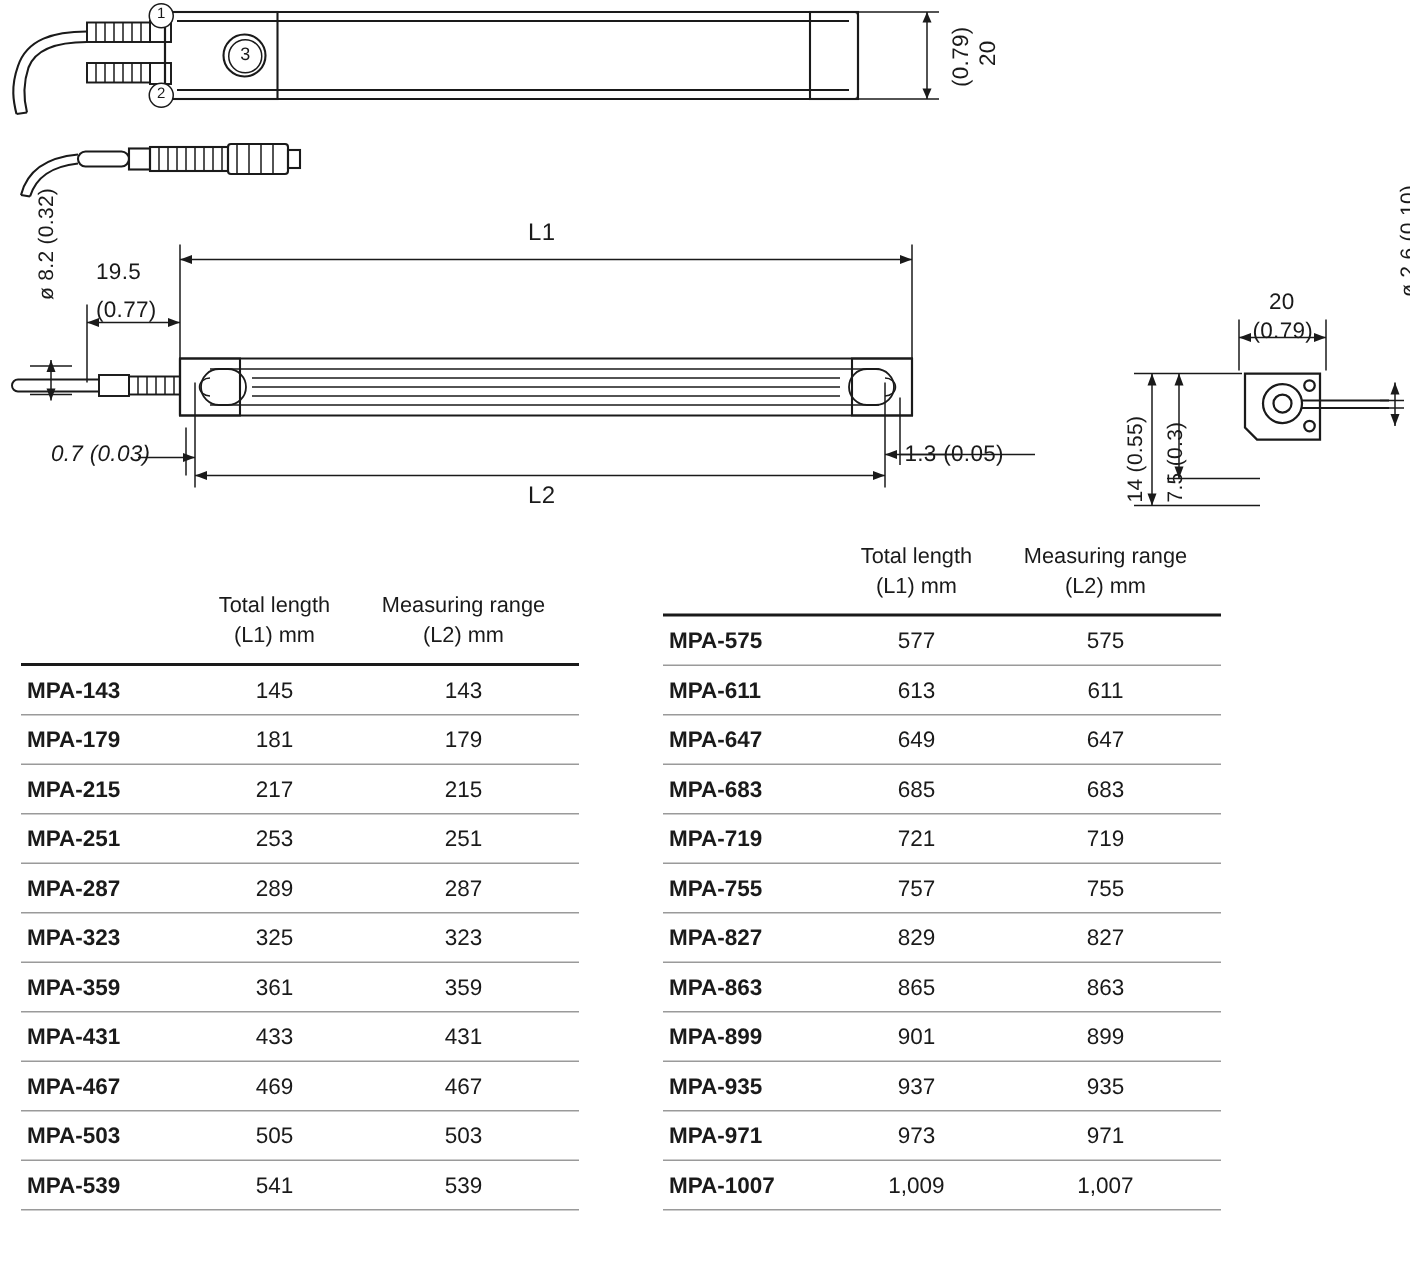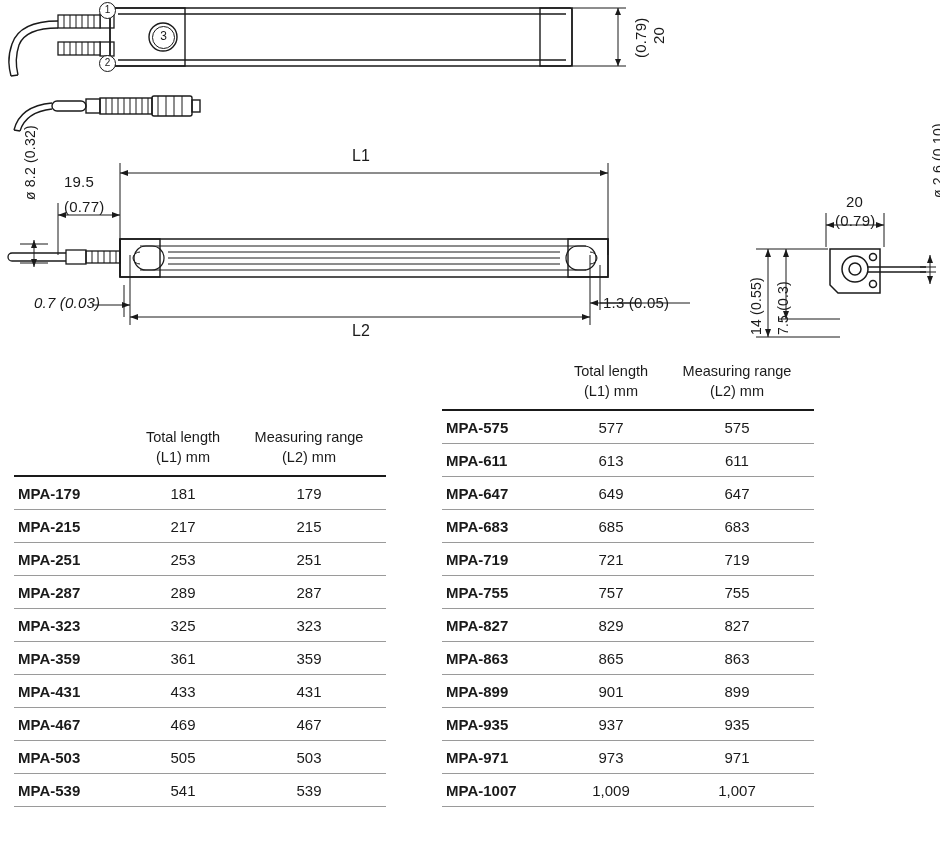--- a/index.html
+++ b/index.html
@@ -339,20 +339,25 @@
           <span>Measuring range</span><br>
           <span>(L2) mm</span>
         </th>
       </tr>
       <tr class="header-rule">
           <th colspan="3"></th>
         </tr>
     </thead>
     <tbody>
       <tr>
+          <td class="model">MPA-143</td>
+          <td class="num">145</td>
+          <td class="num">143</td>
+        </tr>
+      <tr>
           <td class="model">MPA-179</td>
           <td class="num">181</td>
           <td class="num">179</td>
         </tr>
       <tr>
           <td class="model">MPA-215</td>
           <td class="num">217</td>
           <td class="num">215</td>
         </tr>
       <tr>

